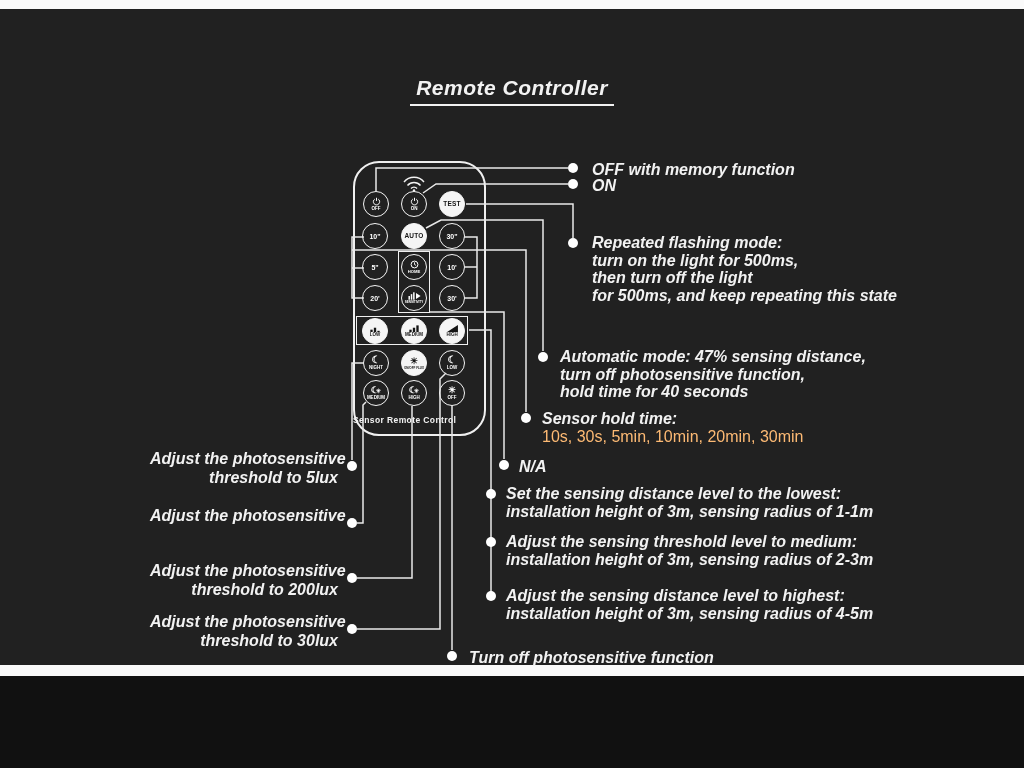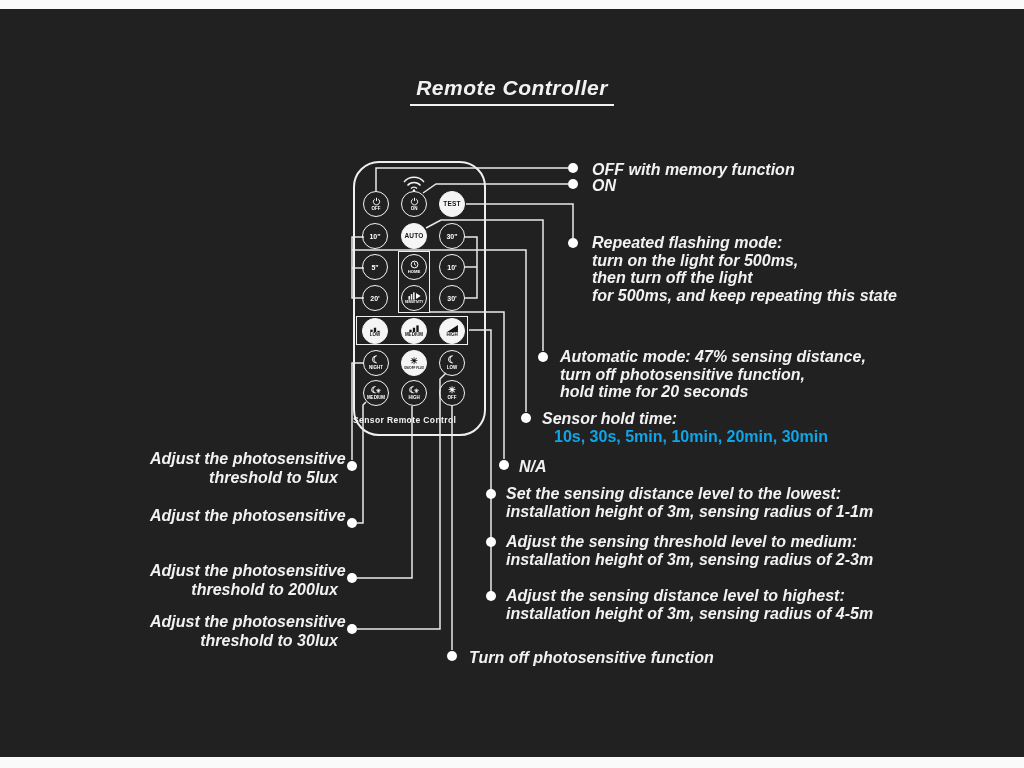--- a/index.html
+++ b/index.html
@@ -1,17 +1,17 @@
 <!DOCTYPE html>
 <html><head>
 <meta charset="utf-8">
 <style>
   html,body{margin:0;padding:0;background:#111;}
   .stage{
-    position:relative;width:1024px;height:768px;overflow:hidden;
+    position:relative;width:1024px;height:676px;overflow:hidden;
     background:#212121;
     font-family:"Liberation Sans",sans-serif;
     color:#f2f2f2;
   }
   .strip{position:absolute;left:0;width:1024px;background:#fafafa;}
   .strip.top{top:0;height:9px;}
   .strip.bottom{bottom:0;height:11px;}
 
   
   .title{position:absolute;top:66px;left:0;width:1024px;text-align:center;margin:0;}
@@ -50,21 +50,21 @@
 
   
   .overlay{position:absolute;left:0;top:0;pointer-events:none;}
   .overlay polyline{fill:none;stroke:#e9e9e9;stroke-width:1.5;}
   .overlay .dot{fill:#fff;stroke:none;}
   .overlay .wifi{fill:none;stroke:#f2f2f2;stroke-width:1.4;}
 
   
   .ann{position:absolute;font-size:16px;font-weight:bold;font-style:italic;line-height:17.5px;white-space:nowrap;}
   .ann.lh19{line-height:19px;}
-  .ann .plain{font-weight:bold;font-style:normal;color:#0ea5e9;margin-left:12px;}
+  .ann .plain{font-weight:normal;font-style:normal;color:#fdba74;}
   .ann-left{text-align:right;}
 </style>
 </head>
 <body>
 
 <div class="stage">
   <div class="strip top"></div>
   <div class="strip bottom"></div>
 
   <h1 class="title">
@@ -242,21 +242,21 @@
   </div>
   <div class="ann" style="left:592px;top:234px">
     <div>Repeated flashing mode:</div>
     <div>turn on the light for 500ms,</div>
     <div>then turn off the light</div>
     <div>for 500ms, and keep repeating this state</div>
   </div>
   <div class="ann" style="left:560px;top:348px">
     <div>Automatic mode: 47% sensing distance,</div>
     <div>turn off photosensitive function,</div>
-    <div>hold time for 20 seconds</div>
+    <div>hold time for 40 seconds</div>
   </div>
   <div class="ann" style="left:542px;top:410px">
     <div>Sensor hold time:</div>
     <div class="plain">10s, 30s, 5min, 10min, 20min, 30min</div>
   </div>
   <div class="ann" style="left:519px;top:458px">
     <div>N/A</div>
   </div>
   <div class="ann" style="left:506px;top:485px">
     <div>Set the sensing distance level to the lowest:</div>

